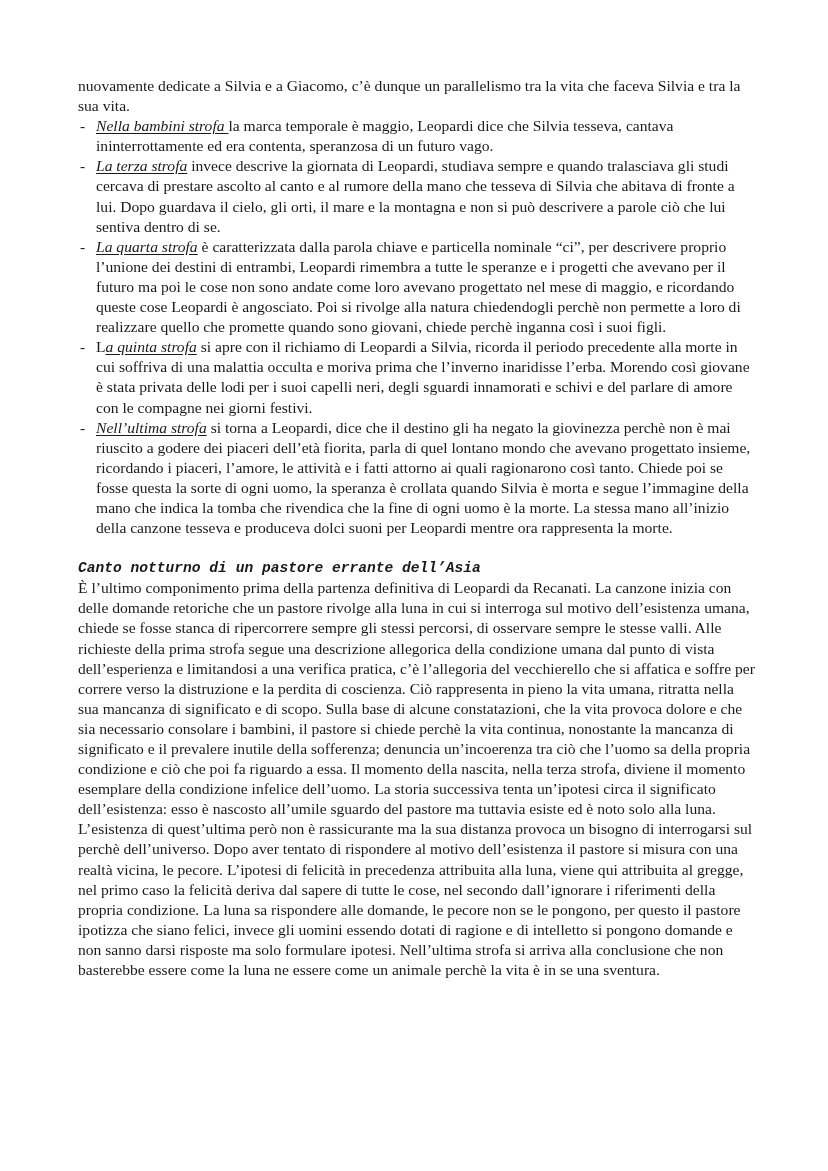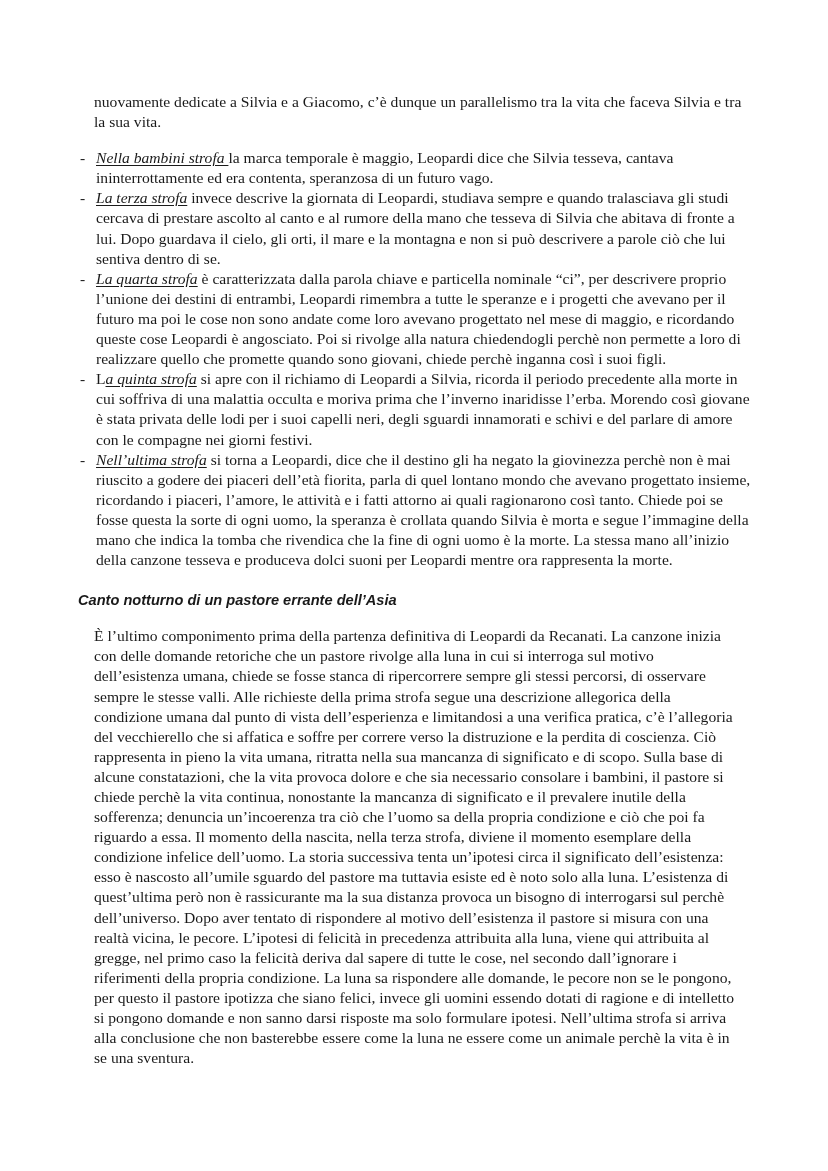--- a/index.html
+++ b/index.html
@@ -6,30 +6,30 @@
   body {
     width: 828px; height: 1171px; overflow: hidden; position: relative;
     font-family: "DejaVu Serif", "Liberation Serif", serif;
     color: #1a1a1a;
   }
   .page {
     position: absolute; left: 78px; top: 76px; width: 680px;
     font-family: "Liberation Serif", "DejaVu Serif", serif;
     font-size: 15.6px; line-height: 20.1px;
   }
-  p { margin: 16px; }
+  p { margin: 0; }
   ul.strofe { list-style: none; margin: 0; padding: 0; }
   ul.strofe li { position: relative; padding-left: 18px; }
   ul.strofe li .dash { position: absolute; left: 2px; top: 0; }
   .lbl { font-style: italic; text-decoration: underline; text-underline-offset: 2px; }
   .spacer { height: 20px; }
   h2.section-title {
     margin: 0; font-size: 15.6px; line-height: 20.1px;
     font-weight: bold; font-style: italic;
-    font-family: Liberation Sans, sans-serif;
+    font-family: Liberation Mono, monospace;
     font-size: 14.6px;
   }
 </style>
 </head>
 <body>
 
 <div class="page">
   <p>nuovamente dedicate a Silvia e a Giacomo, c’è dunque un parallelismo tra la vita che faceva Silvia e tra la sua vita.</p>
 
   <ul class="strofe">

